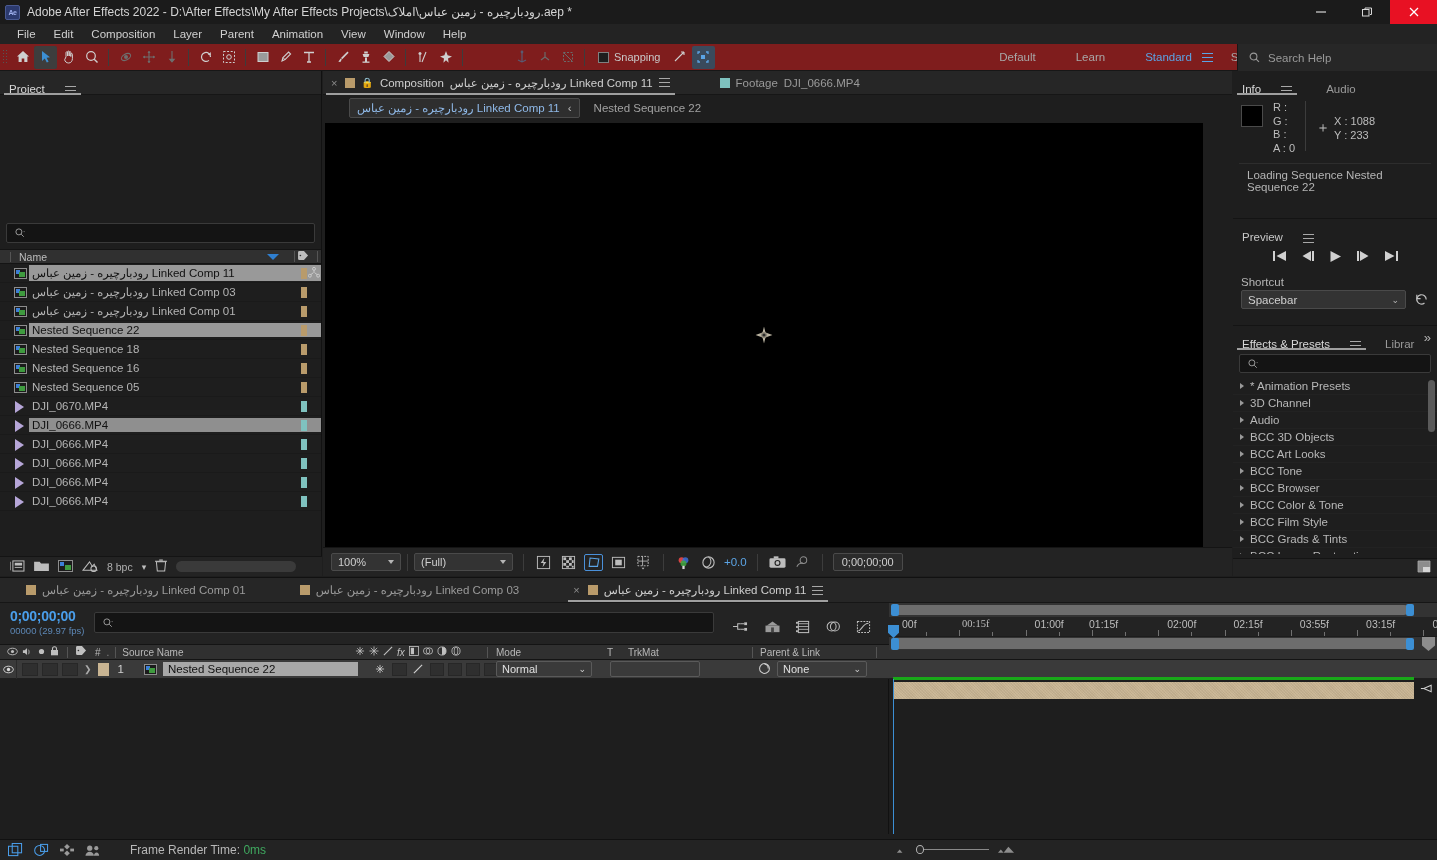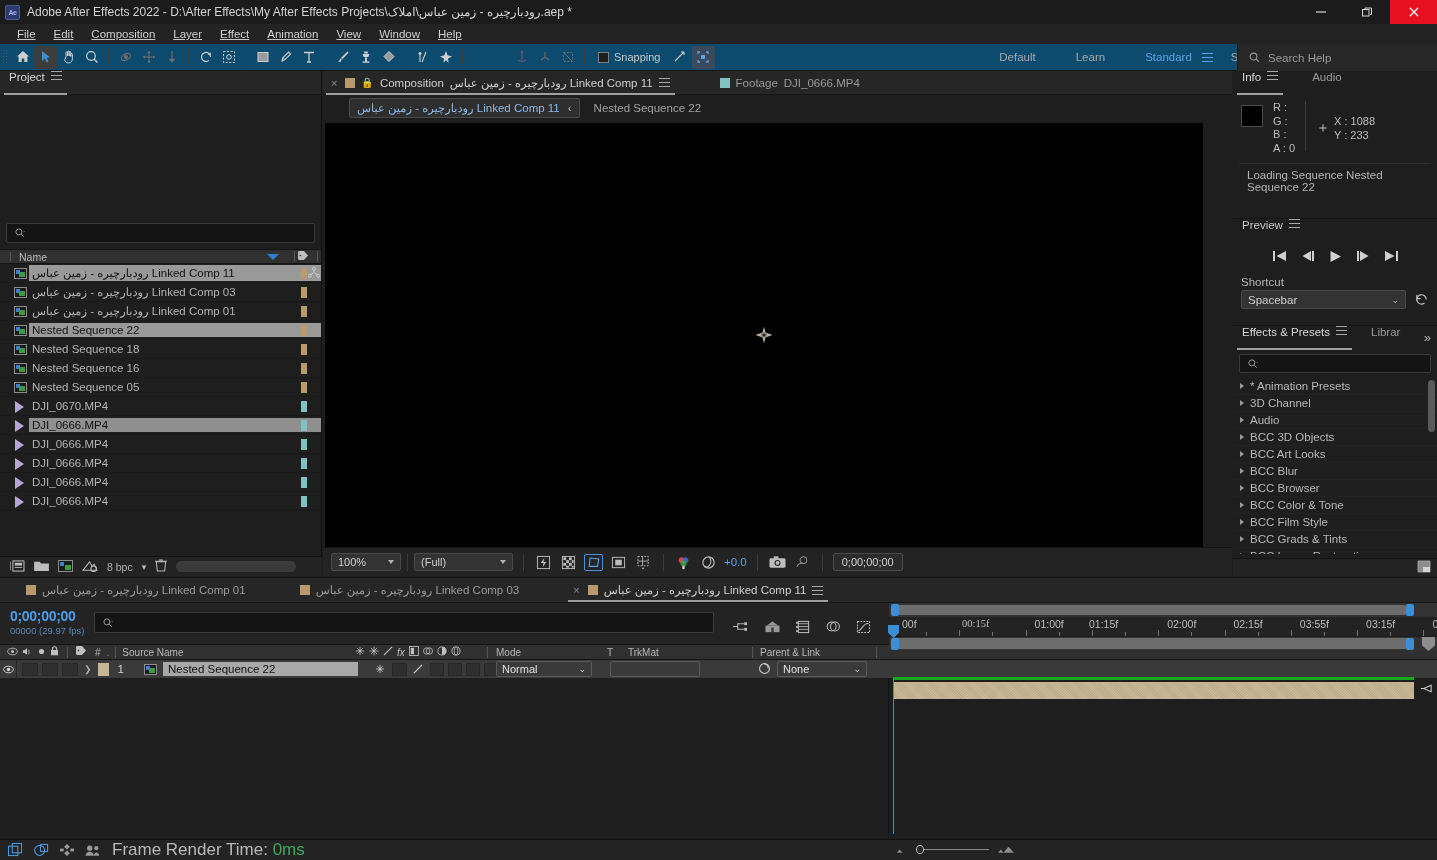--- a/index.html
+++ b/index.html
@@ -27,28 +27,28 @@
   }
   .title-text { font-size:12px; color:#d4d4d4; white-space:nowrap; }
   .winbtns { position:absolute; right:0; top:0; height:24px; display:flex; }
   .winbtn { width:46px; height:24px; display:flex; align-items:center; justify-content:center;
             color:#d8d8d8; font-size:12px; }
   .winbtn.close { background:#e81123; width:47px; color:#fff; }
 
   
   .menubar {
     position:absolute; left:0; top:24px; width:1437px; height:20px;
-    background:#232323; display:flex; align-items:center; padding-left:8px; gap:0px;text-decoration:underline;
+    background:#232323; display:flex; align-items:center; padding-left:8px; gap:0px;
   }
   .menuitem { padding:2px 9px; font-size:11.5px; color:#d0d0d0; }
 
   
   .toolbar {
     position:absolute; left:0; top:44px; width:1437px; height:27px;
-    background:#0c4a6e; border-bottom:1px solid #171717;
+    background:#7f1d1d; border-bottom:1px solid #171717;
     display:flex; align-items:center;
   }
   .grip { width:6px; height:16px; margin:0 3px 0 2px;
     background-image: radial-gradient(circle, #555 0.8px, transparent 0.9px);
     background-size:3px 3px; }
   .tool { width:23px; height:23px; display:flex; align-items:center; justify-content:center;
           position:relative; color:#b9b9b9; }
   .tool.active { background:#3d3d3d; border-radius:2px; }
   .tool svg { display:block; }
   .tsep { width:1px; height:17px; background:#3c3c3c; margin:0 5px; }
@@ -59,21 +59,21 @@
   .searchhelp {
     position:absolute; right:0; top:0; width:200px; height:27px; background:#272727;
     border-left:1px solid #171717; display:flex; align-items:center; gap:7px; padding-left:10px;
     color:#9a9a9a; font-size:11.5px;
   }
 
   
   .panel { position:absolute; background:#1e1e1e; }
   .panel-tabs { height:24px; background:#262626; display:flex; align-items:center;
                 border-bottom:1px solid #161616; }
-  .ptab { display:flex; align-items:flex-start; gap:6px; height:24px; padding:0 9px;
+  .ptab { display:flex; align-items:flex-end; gap:20px; height:24px; padding:0 9px;
           font-size:11.5px; color:#9a9a9a; position:relative; }
   .ptab.active { color:#d8d8d8; }
   .ptab.active::after { content:""; position:absolute; left:4px; right:4px; bottom:0;
                         height:2px; background:#9f9f9f; }
   .hamb { display:inline-block; width:11px; height:9px; position:relative; }
   .hamb i { position:absolute; left:0; width:11px; height:1px; background:#a8a8a8; }
   .hamb i:nth-child(1){top:0} .hamb i:nth-child(2){top:4px} .hamb i:nth-child(3){top:8px}
 
   
   #project { left:0; top:71px; width:322px; height:505px; background:#1e1e1e;
@@ -220,21 +220,21 @@
   .playhead { position:absolute; width:1px; background:#3c8fd4; }
   .playhead-top { position:absolute; width:11px; height:13px; background:#3c8fd4;
                   clip-path: polygon(0 0, 100% 0, 100% 60%, 50% 100%, 0 60%); }
 
   
   .statusbar { position:absolute; left:0; bottom:0; width:1437px; height:21px;
                background:#232323; border-top:1px solid #111;
                display:flex; align-items:center; padding-left:8px; gap:11px; }
   .sb-icon { color:#9a9a9a; display:flex; align-items:center; }
   .sb-icon.blue { color:#4a9eea; }
-  .frt { font-size:17px; color:#b8b8b8; margin-left:0; }
+  .frt { font-size:12px; color:#b8b8b8; margin-left:18px; }
   .frt b { color:#3fa85f; font-weight:normal; }
   .zoom-slider { position:absolute; left:895px; bottom:2px; width:120px; height:17px;
                  display:flex; align-items:center; gap:0; }
   .zs-track { width:72px; height:1px; background:#888; }
   .zs-knob { width:9px; height:9px; border:1.5px solid #b5b5b5; border-radius:50%;
              background:#2a2a2a; margin-left:-1px; }
 </style>
 </head>
 <body>
 
@@ -262,21 +262,21 @@
           </svg>
       </div>
     </div>
   </div>
 
   <div class="menubar">
     <div class="menuitem">File</div>
     <div class="menuitem">Edit</div>
     <div class="menuitem">Composition</div>
     <div class="menuitem">Layer</div>
-    <div class="menuitem">Effect</div>
+    <div class="menuitem">Parent</div>
     <div class="menuitem">Animation</div>
     <div class="menuitem">View</div>
     <div class="menuitem">Window</div>
     <div class="menuitem">Help</div>
   </div>
 
   <div class="toolbar">
     <div class="grip"></div>
 
     <div class="tool">
@@ -831,21 +831,21 @@
         <div class="fxrow">
           <span class="fxcaret"></span>
           <span>BCC 3D Objects</span>
         </div>
         <div class="fxrow">
           <span class="fxcaret"></span>
           <span>BCC Art Looks</span>
         </div>
         <div class="fxrow">
           <span class="fxcaret"></span>
-          <span>BCC Blur</span>
+          <span>BCC Tone</span>
         </div>
         <div class="fxrow">
           <span class="fxcaret"></span>
           <span>BCC Browser</span>
         </div>
         <div class="fxrow">
           <span class="fxcaret"></span>
           <span>BCC Color &amp; Tone</span>
         </div>
         <div class="fxrow">

